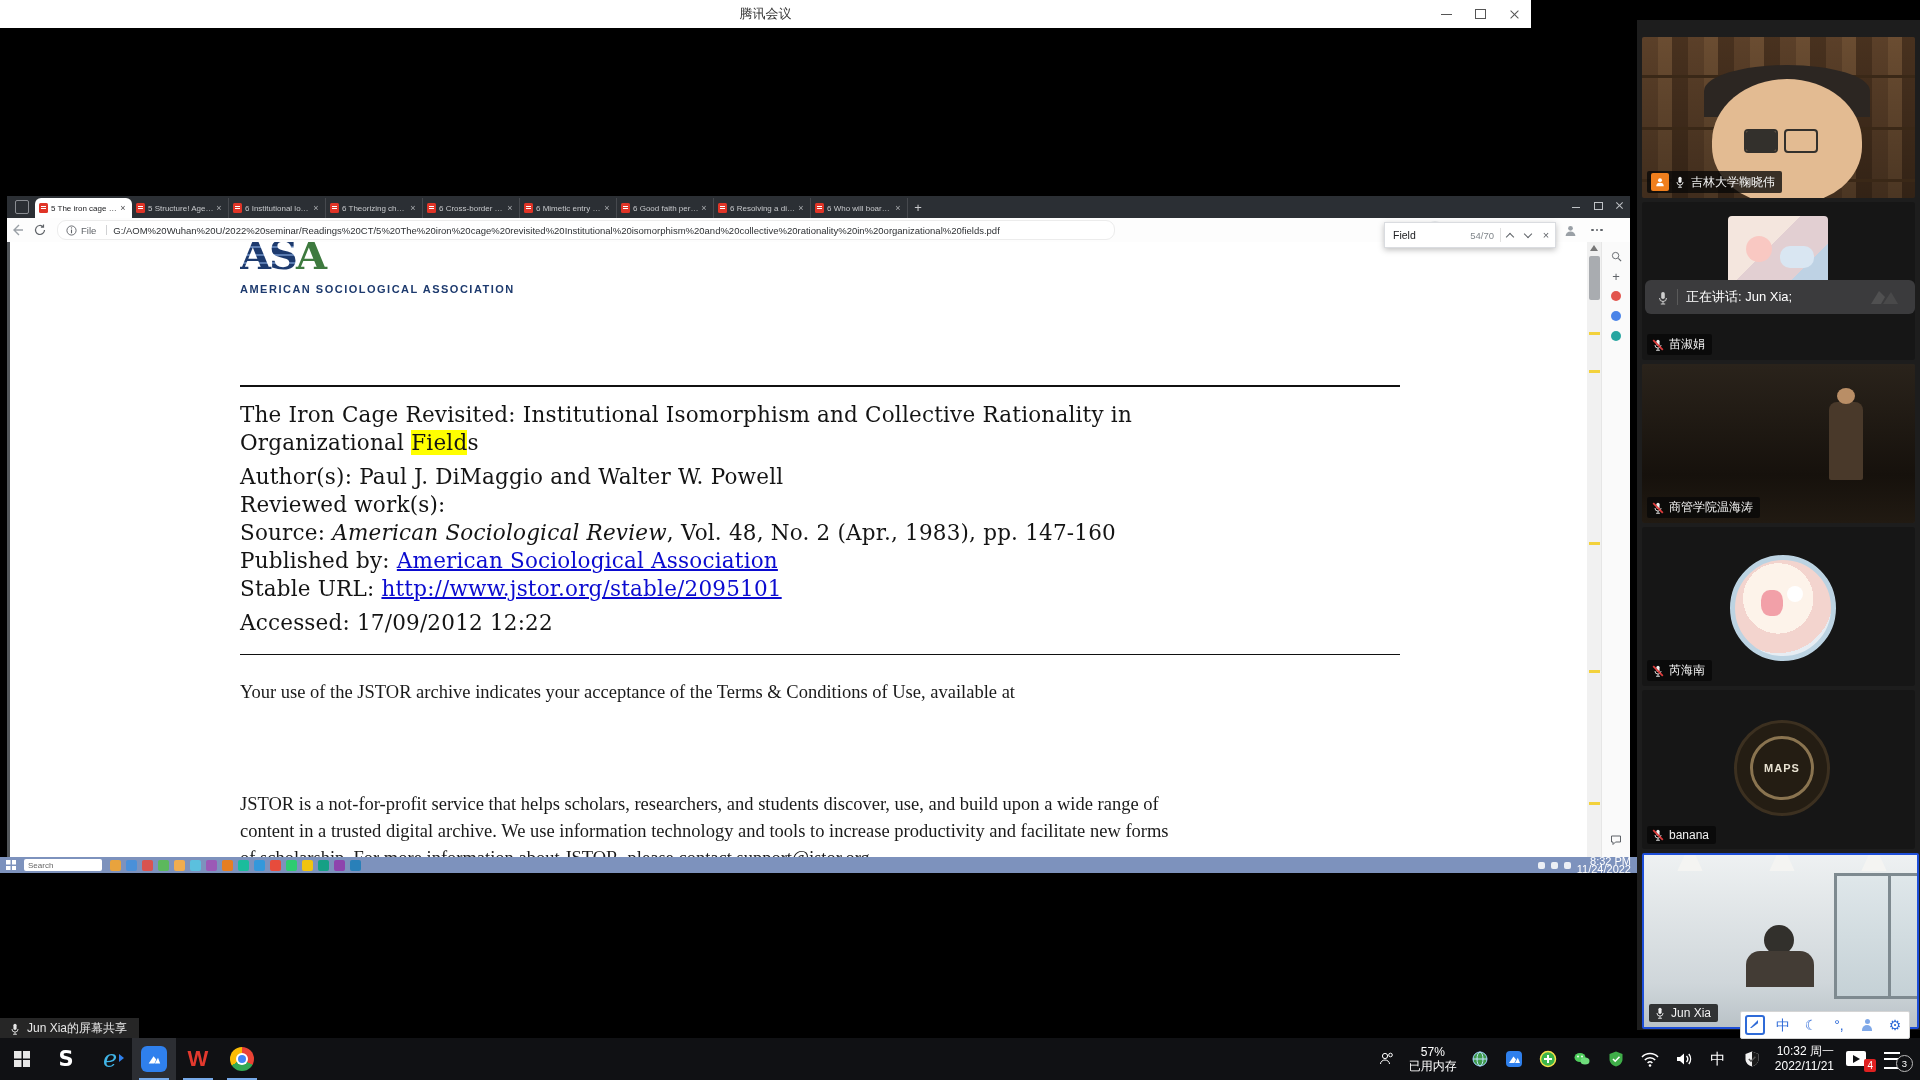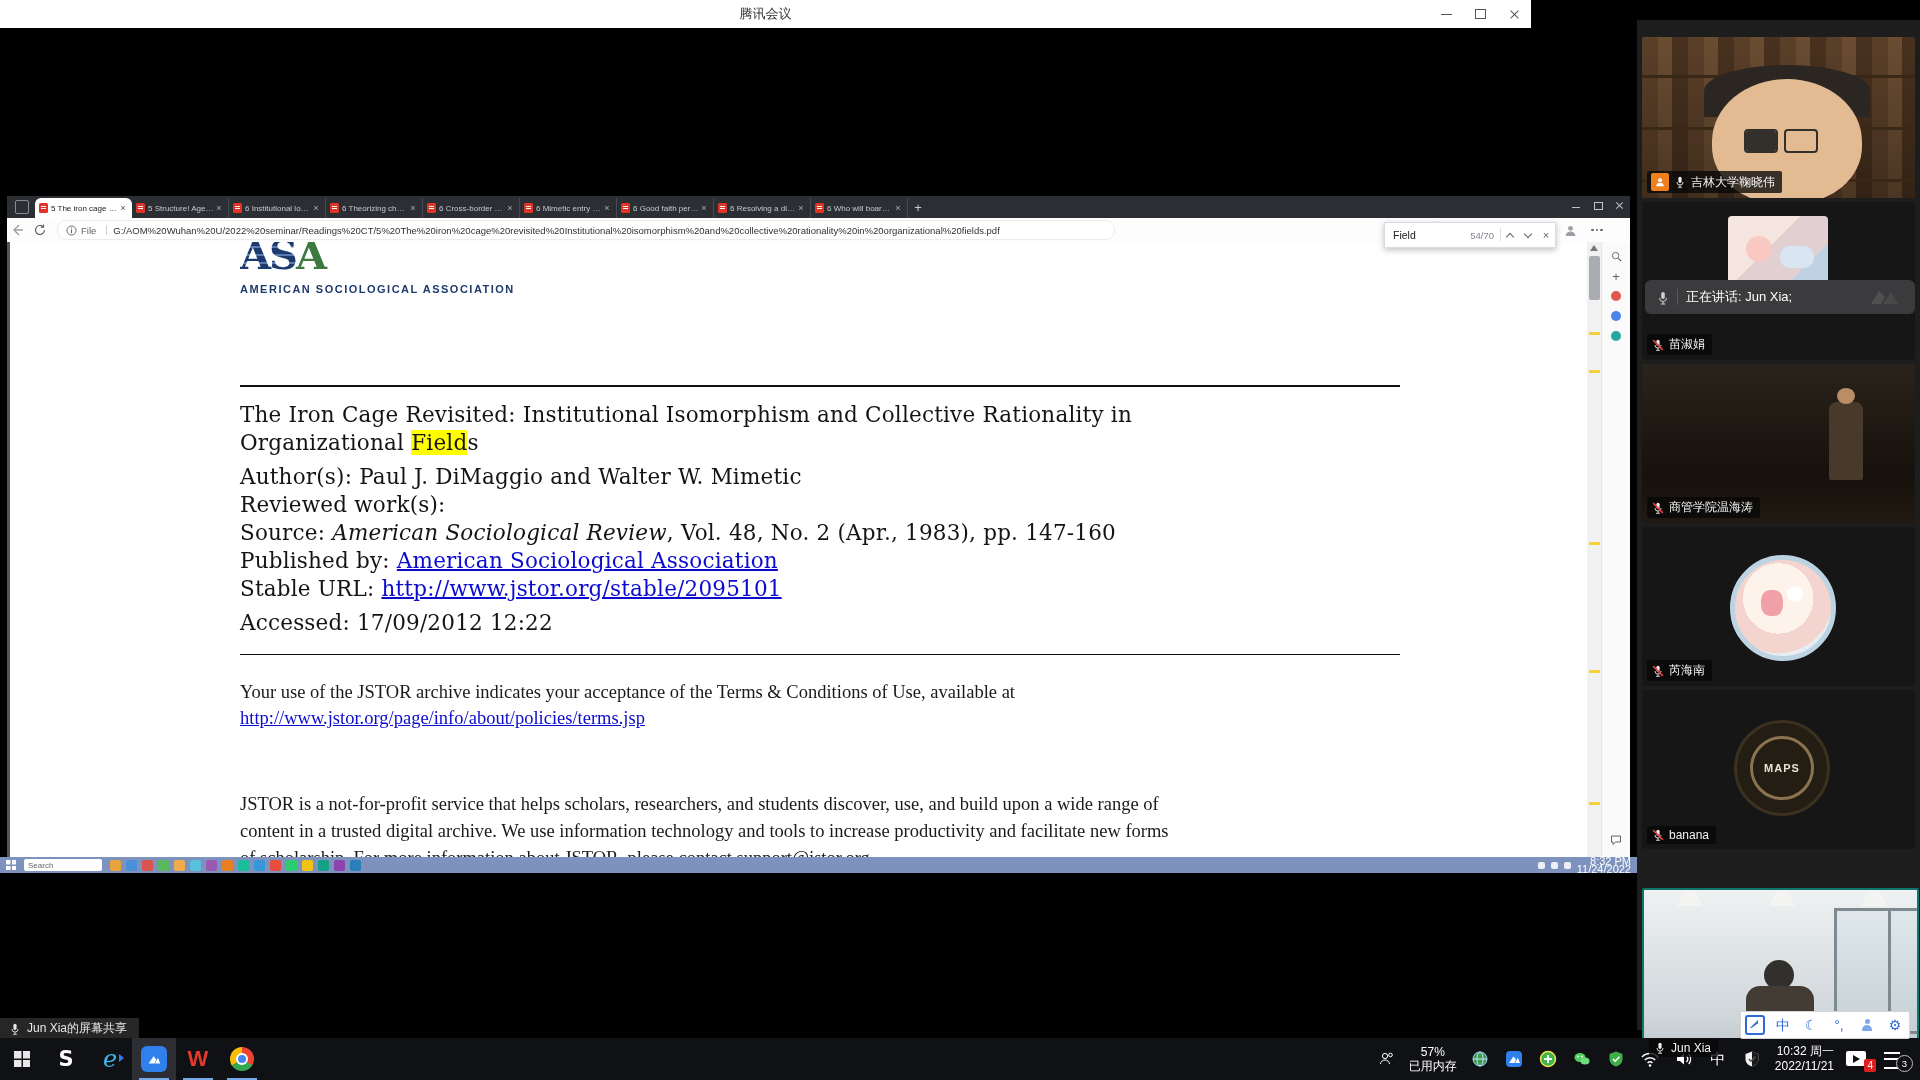--- a/index.html
+++ b/index.html
@@ -139,21 +139,21 @@
   .dark-av .inner{width:58px;height:58px;border-radius:50%;border:3px solid #8a7450;display:flex;align-items:center;justify-content:center;
                   color:#e8e2d2;font-size:11px;font-weight:bold;letter-spacing:1px;}
   .v-room{position:absolute;inset:0;background:linear-gradient(#eef1f2,#cfd6da 75%,#b9c2c7);}
   .pane{position:absolute;top:18px;width:52px;height:120px;border:3px solid #7e8a90;background:
         linear-gradient(#dfe7ea,#c5d1d6);}
   .lamp{position:absolute;top:0;width:36px;height:16px;background:#f4f4f2;clip-path:polygon(15% 100%,85% 100%,65% 0,35% 0);}
   .lamp::before{content:"";position:absolute;left:17px;top:-12px;width:2px;height:12px;background:#9aa0a3;}
   .person6{position:absolute;left:96px;top:70px;width:80px;height:60px;}
   .person6 .hd{position:absolute;left:24px;top:0;width:30px;height:30px;border-radius:50%;background:#32302c;}
   .person6 .bd{position:absolute;left:6px;top:26px;width:68px;height:36px;border-radius:14px 14px 0 0;background:#433c35;}
-  .tile.active{border:2px solid #0f766e;margin-top:35px;}
+  .tile.active{border:2px solid #1d4ed8;}
   
   .imebar{position:absolute;left:1740px;top:1011px;width:168px;height:26px;background:#fff;border:1px solid #d5d5d5;
           display:flex;align-items:center;justify-content:space-around;z-index:40;border-radius:2px;}
   .imeic{color:#2f6bd8;font-size:14px;line-height:26px;cursor:pointer;display:flex;align-items:center;justify-content:center;width:22px;}
   .ime-logo{width:16px;height:16px;border:2px solid #2f6bd8;border-radius:3px;position:relative;}
   .ime-logo::after{content:"";position:absolute;left:3px;top:3px;width:8px;height:8px;background:#2f6bd8;clip-path:polygon(0 100%,100% 0,100% 40%,20% 100%);}
   .ime-person{width:12px;height:12px;position:relative;}
   .ime-person::before{content:"";position:absolute;left:3.5px;top:0;width:5px;height:5px;border-radius:50%;background:#7fa8e8;}
   .ime-person::after{content:"";position:absolute;left:1px;top:6px;width:10px;height:6px;border-radius:5px 5px 0 0;background:#7fa8e8;}
   
@@ -349,31 +349,30 @@
       <div class="pdfarea">
         <div class="page">
           <div class="asa-logo">
             <span class="asa-letters"><span class="asa-as">AS</span><span class="asa-letters asa-a2">A</span></span>
           </div>
           <div class="asa-caption">AMERICAN SOCIOLOGICAL ASSOCIATION</div>
           <div class="hr" style="top:143px"></div>
 
           <div class="pl" style="top:160px">The Iron Cage Revisited: Institutional Isomorphism and Collective Rationality in</div>
           <div class="pl" style="top:188px"><span>Organizational </span><mark>Field</mark><span>s</span></div>
-          <div class="pl" style="top:222px">Author(s): Paul J. DiMaggio and Walter W. Mimetic</div>
+          <div class="pl" style="top:222px">Author(s): Paul J. DiMaggio and Walter W. Powell</div>
           <div class="pl" style="top:250px">Reviewed work(s):</div>
           <div class="pl" style="top:278px"><span>Source: </span><span class="it">American Sociological Review</span><span>, Vol. 48, No. 2 (Apr., 1983), pp. 147-160</span></div>
           <div class="pl" style="top:306px"><span>Published by: </span><span class="lnk">American Sociological Association</span></div>
           <div class="pl" style="top:334px"><span>Stable URL: </span><span class="lnk">http://www.jstor.org/stable/2095101</span></div>
           <div class="pl" style="top:368px">Accessed: 17/09/2012 12:22</div>
 
           <div class="hr" style="top:412px;border-top-width:1.5px"></div>
 
           <div class="ps" style="top:440px">Your use of the JSTOR archive indicates your acceptance of the Terms &amp; Conditions of Use, available at</div>
-          <div class="ps" style="top:466px"><span class="lnk">http://www.jstor.org/page/info/about/policies/terms.jsp</span></div>
 
           <div class="ps" style="top:552px">JSTOR is a not-for-profit service that helps scholars, researchers, and students discover, use, and build upon a wide range of</div>
           <div class="ps" style="top:579px">content in a trusted digital archive. We use information technology and tools to increase productivity and facilitate new forms</div>
           <div class="ps" style="top:606px">of scholarship. For more information about JSTOR, please contact support@jstor.org.</div>
         </div>
 
         <div class="pscroll">
           <span class="arr"></span>
           <span class="pthumb"></span>
           <span class="pmark" style="top:90px"></span>

